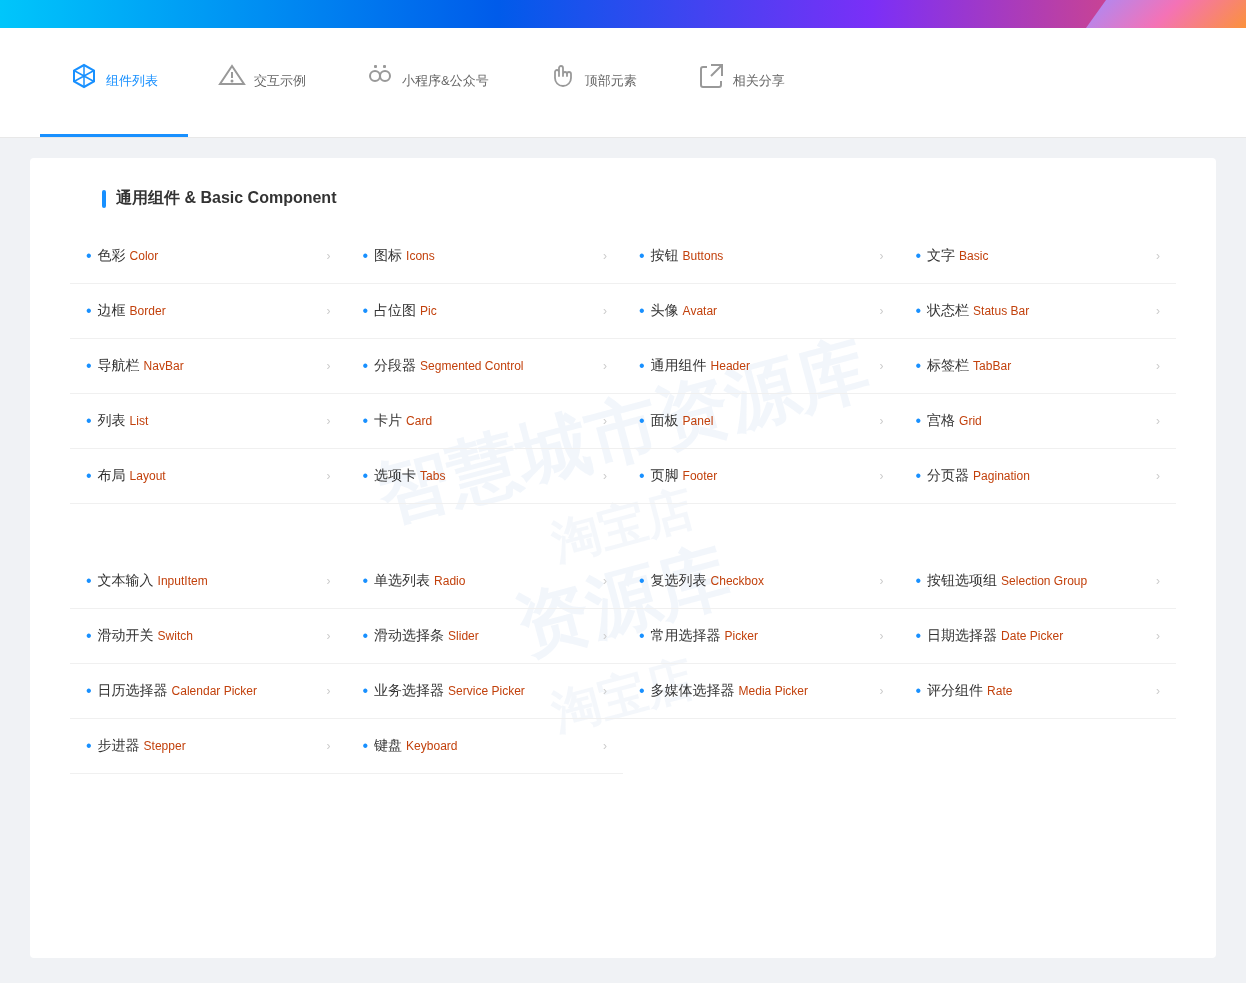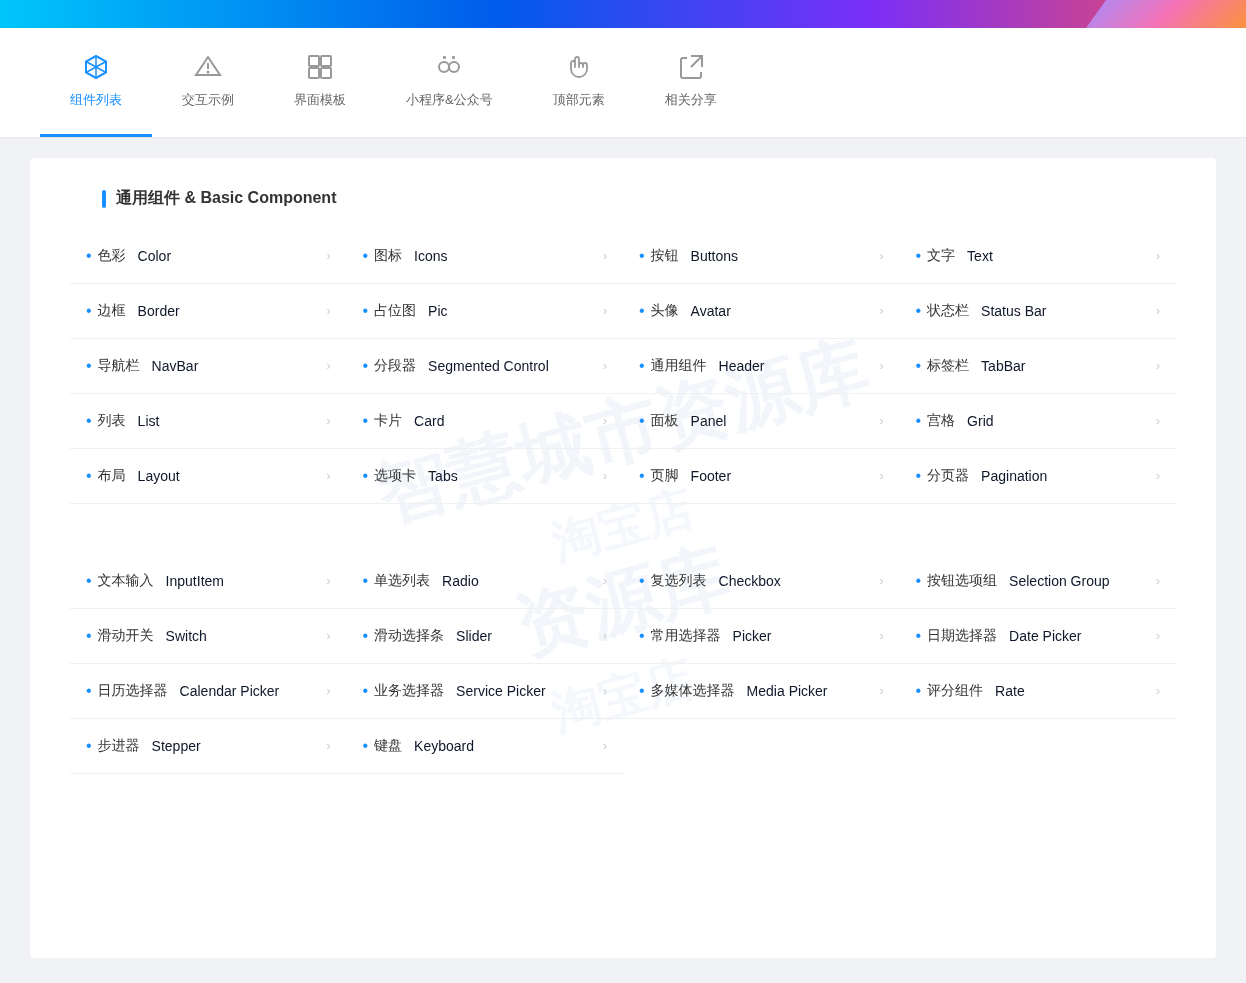--- a/index.html
+++ b/index.html
@@ -31,32 +31,33 @@
     .nav-container {
       background: #fff;
       border-bottom: 1px solid #e8e8e8;
       padding: 0 40px;
       display: flex;
       align-items: stretch;
       height: 110px;
     }
     .nav-tab {
       display: flex;
-      flex-direction: column;
+      flex-direction: row;
       align-items: center;
       justify-content: center;
       padding: 16px 30px;
       cursor: pointer;
       position: relative;
       color: #666;
       font-size: 14px;
       min-width: 100px;
       text-decoration: none;
       border-bottom: 3px solid transparent;
       transition: color 0.2s;
+      gap: 8px;
     }
     .nav-tab.active {
       color: #1890ff;
       border-bottom: 3px solid #1890ff;
     }
     .nav-icon {
       font-size: 24px;
       margin-bottom: 6px;
       line-height: 1;
     }
@@ -155,23 +156,23 @@
     .item-dot {
       color: #1890ff;
       margin-right: 6px;
       font-size: 16px;
     }
     .item-name-zh {
       color: #333;
       font-size: 14px;
     }
     .item-name-en {
-      color: #0f172a;
-      font-size: 14px;
-      margin-left: 12px;
+      color: #c2410c;
+      font-size: 12px;
+      margin-left: 4px;
     }
     .item-arrow {
       color: #ccc;
       font-size: 12px;
     }
 
     .section-gap {
       height: 20px;
     }
   </style>
@@ -198,31 +199,20 @@
     <div class="nav-icon">
       <svg width="28" height="28" viewBox="0 0 28 28" fill="none">
         <polygon points="14,4 26,22 2,22" stroke="#999" stroke-width="2" fill="none"></polygon>
         <line x1="14" y1="10" x2="14" y2="16" stroke="#999" stroke-width="2"></line>
         <circle cx="14" cy="19" r="1.5" fill="#999"></circle>
       </svg>
     </div>
     <span class="nav-label">交互示例</span>
   </div>
 
-  <div class="nav-tab">
-    <div class="nav-icon">
-      <svg width="28" height="28" viewBox="0 0 28 28" fill="none">
-        <rect x="3" y="3" width="10" height="10" rx="1" stroke="#999" stroke-width="2" fill="none"></rect>
-        <rect x="15" y="3" width="10" height="10" rx="1" stroke="#999" stroke-width="2" fill="none"></rect>
-        <rect x="3" y="15" width="10" height="10" rx="1" stroke="#999" stroke-width="2" fill="none"></rect>
-        <rect x="15" y="15" width="10" height="10" rx="1" stroke="#999" stroke-width="2" fill="none"></rect>
-      </svg>
-    </div>
-    <span class="nav-label">界面模板</span>
-  </div>
 
 
   <div class="nav-tab">
     <div class="nav-icon">
       <svg width="28" height="28" viewBox="0 0 28 28" fill="none">
         <circle cx="9" cy="14" r="5" stroke="#999" stroke-width="2" fill="none"></circle>
         <circle cx="19" cy="14" r="5" stroke="#999" stroke-width="2" fill="none"></circle>
         <rect x="8" y="3" width="3" height="3" rx="1" fill="#999"></rect>
         <rect x="17" y="3" width="3" height="3" rx="1" fill="#999"></rect>
       </svg>
@@ -284,21 +274,21 @@
         <span class="item-dot">•</span>
         <span class="item-name-zh">按钮</span>
         <span class="item-name-en">Buttons</span>
       </div>
       <span class="item-arrow">›</span>
     </div>
         <div class="grid-item">
       <div class="item-label">
         <span class="item-dot">•</span>
         <span class="item-name-zh">文字</span>
-        <span class="item-name-en">Text</span>
+        <span class="item-name-en">Basic</span>
       </div>
       <span class="item-arrow">›</span>
     </div>
         <div class="grid-item">
       <div class="item-label">
         <span class="item-dot">•</span>
         <span class="item-name-zh">边框</span>
         <span class="item-name-en">Border</span>
       </div>
       <span class="item-arrow">›</span>

